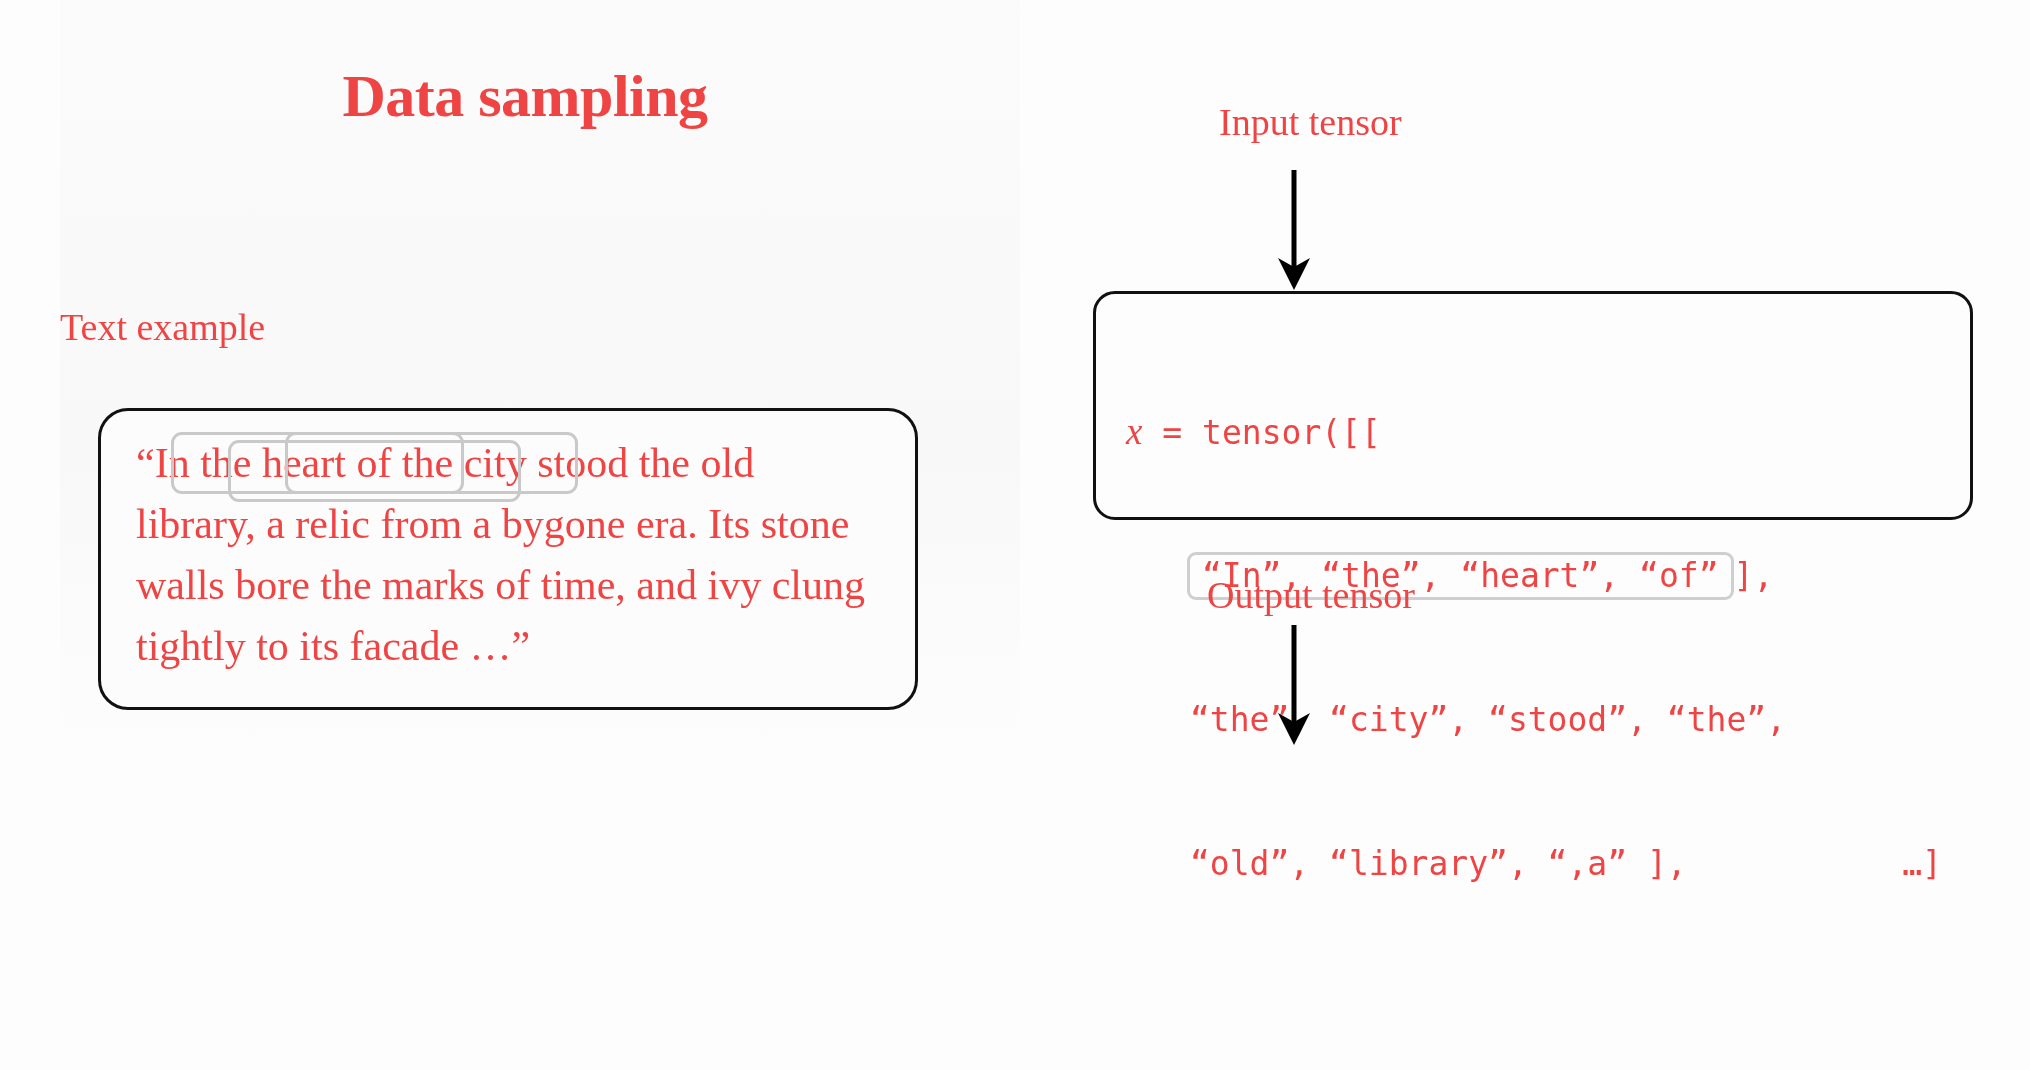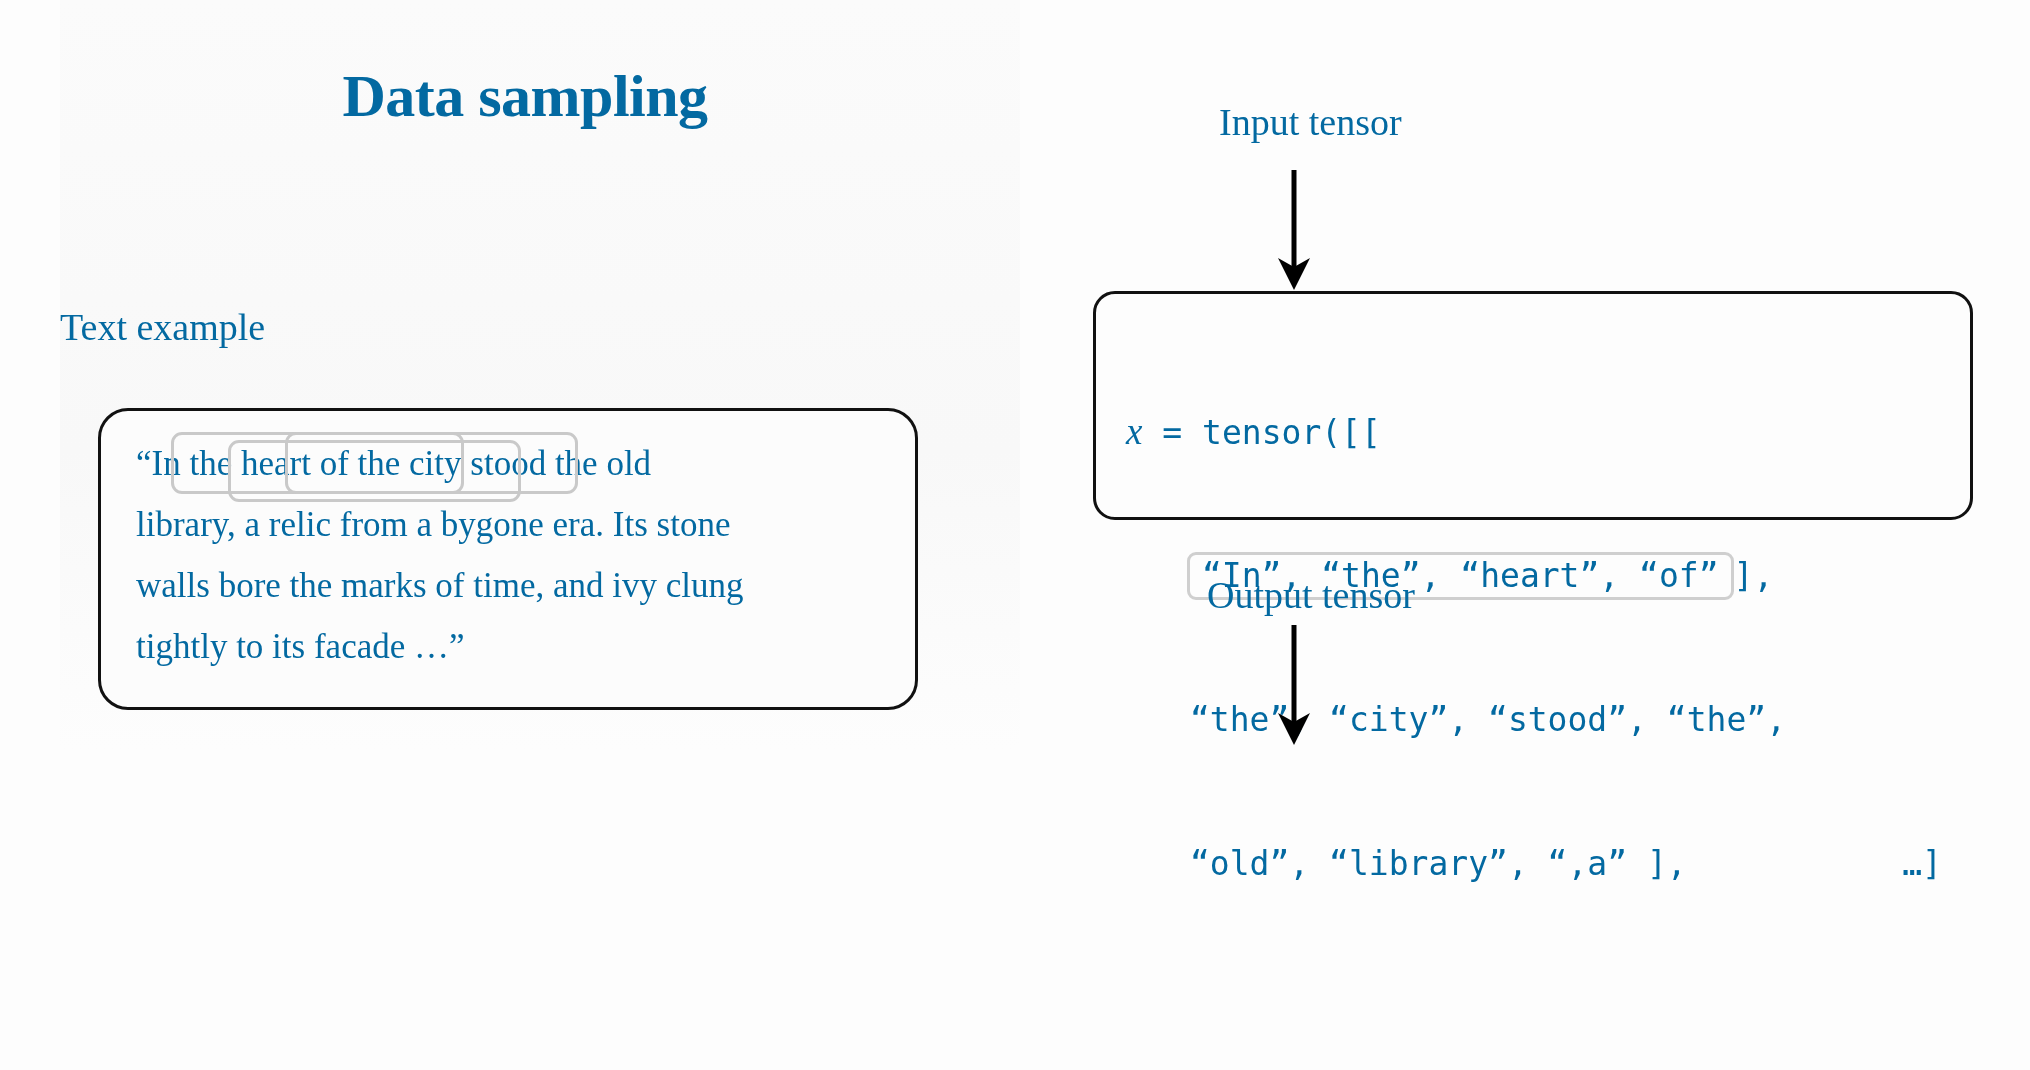--- a/index.html
+++ b/index.html
@@ -7,21 +7,21 @@
     padding: 0;
     background: #ffffff;
   }
   #stage {
     position: relative;
     width: 2030px;
     height: 1070px;
     background: #fdfdfd;
     overflow: hidden;
     font-family: "Liberation Serif", "DejaVu Serif", serif;
-    color: #0369a1;
+    color: #ef4444;
   }
   
   .panel-wash {
     position: absolute;
     left: 60px;
     top: 0px;
     width: 960px;
     height: 750px;
     background: linear-gradient(180deg, #fbfbfb 0%, #f8f8f8 60%, #fdfdfd 100%);
     pointer-events: none;
@@ -71,21 +71,21 @@
     box-sizing: border-box;
     border: 3px solid #111111;
     border-radius: 30px;
     background: #fcfcfc;
   }
   #text-body {
     position: absolute;
     left: 35px;
     top: 22px;
     width: 760px;
-    font-size: 35px;
+    font-size: 42px;
     line-height: 61px;
     white-space: pre-wrap;
   }
   
   .win {
     position: absolute;
     border: 3px solid #c9c9c9;
     border-radius: 11px;
     background: transparent;
     pointer-events: none;

